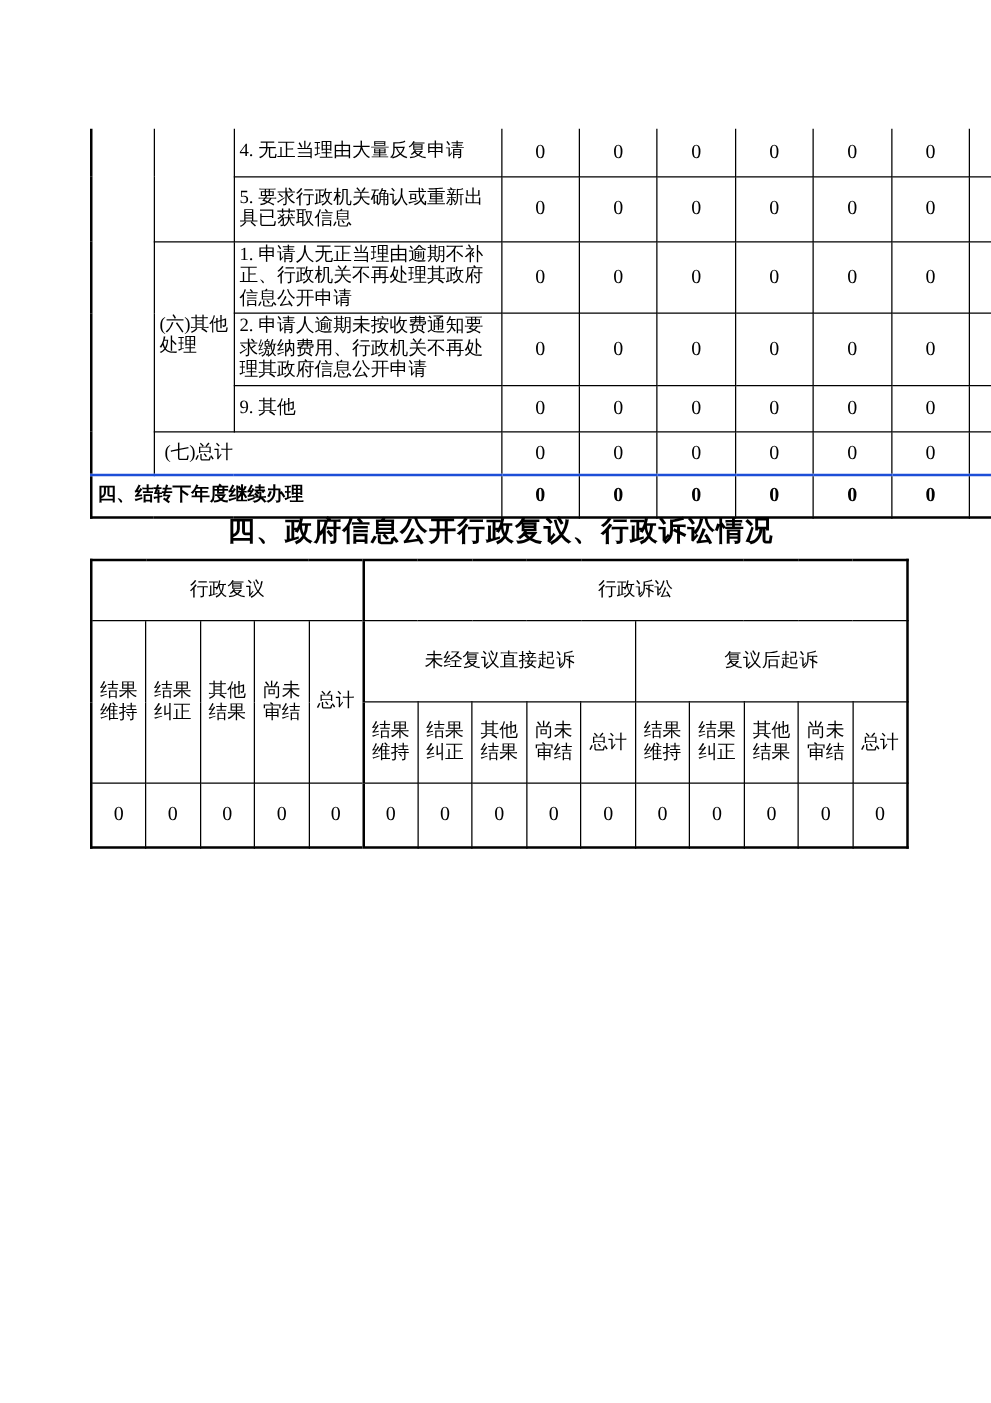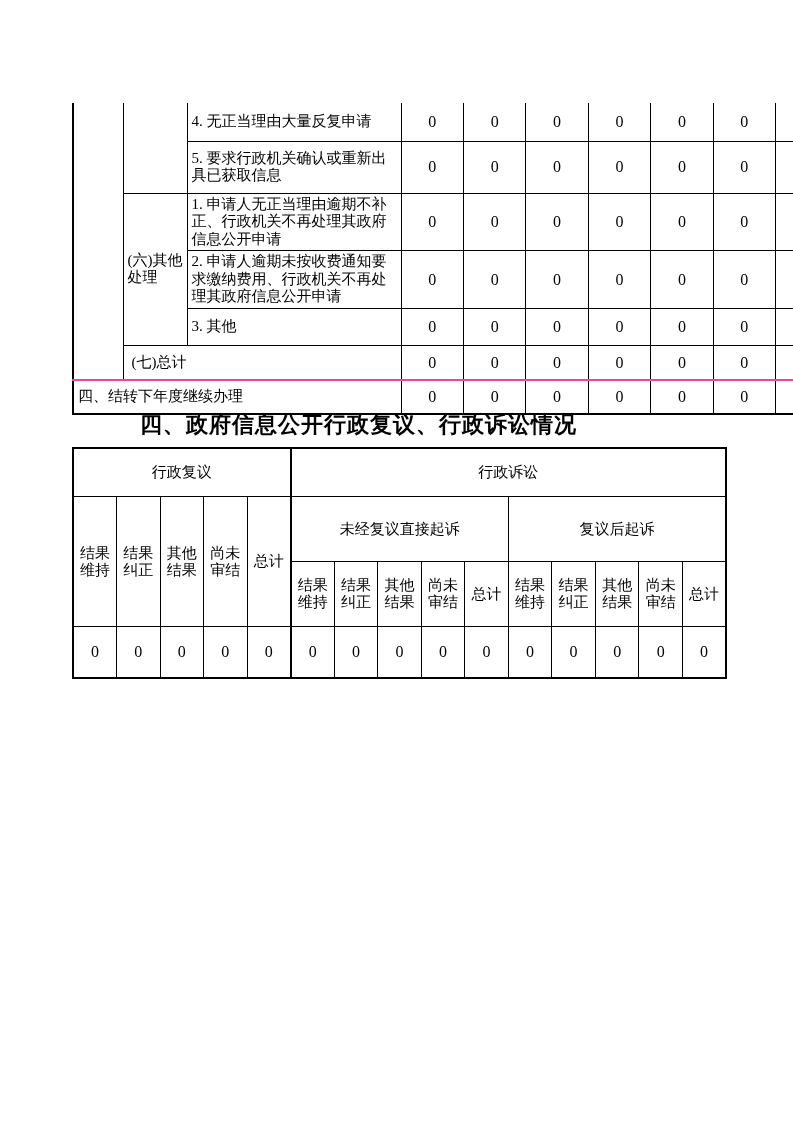--- a/index.html
+++ b/index.html
@@ -13,27 +13,28 @@
   
   table.t1 {
     position:absolute; left:72px; top:103px; width:767px;
     border-collapse:collapse; table-layout:fixed;
     border:2px solid #000; border-top:hidden;
     font-size:15px; line-height:17.5px;
   }
   table.t1 td { border:1px solid #000; vertical-align:middle; }
   table.t1 td.lab { text-align:left; padding:2px 2px 2px 4px; }
   table.t1 td.v { text-align:center; padding:0; font-size:16px; }
-  table.t1 tr.sep td { border-top:2px solid #ec4899; }
+  table.t1 tr.sep td { border-top:2px solid #1d4ed8;font-weight:bold; }
 
   
   .h4, .h5 {
     position:absolute; font-family:"Liberation Sans","DejaVu Sans",sans-serif;
     font-weight:bold; font-size:22px; line-height:30px; letter-spacing:1px;
     white-space:nowrap;
+    margin-left:42px;
   }
   .h4 { left:140px; top:410px; }
   .h5 { left:142px; top:655px; }
 
   
   table.t2 {
     position:absolute; left:72px; top:447px; width:655px;
     border-collapse:collapse; table-layout:fixed;
     border:2px solid #000;
     font-size:15px; line-height:17px;
@@ -107,21 +108,21 @@
       <td class="lab">2. 申请人逾期未按收费通知要求缴纳费用、行政机关不再处理其政府信息公开申请</td>
       <td class="v">0</td>
       <td class="v">0</td>
       <td class="v">0</td>
       <td class="v">0</td>
       <td class="v">0</td>
       <td class="v">0</td>
       <td class="v">0</td>
     </tr>
     <tr style="height:37px">
-      <td class="lab">3. 其他</td>
+      <td class="lab">9. 其他</td>
       <td class="v">0</td>
       <td class="v">0</td>
       <td class="v">0</td>
       <td class="v">0</td>
       <td class="v">0</td>
       <td class="v">0</td>
       <td class="v">0</td>
     </tr>
     <tr style="height:35px">
       <td class="lab" colspan="2" style="padding-left:8px">(七)总计</td>

